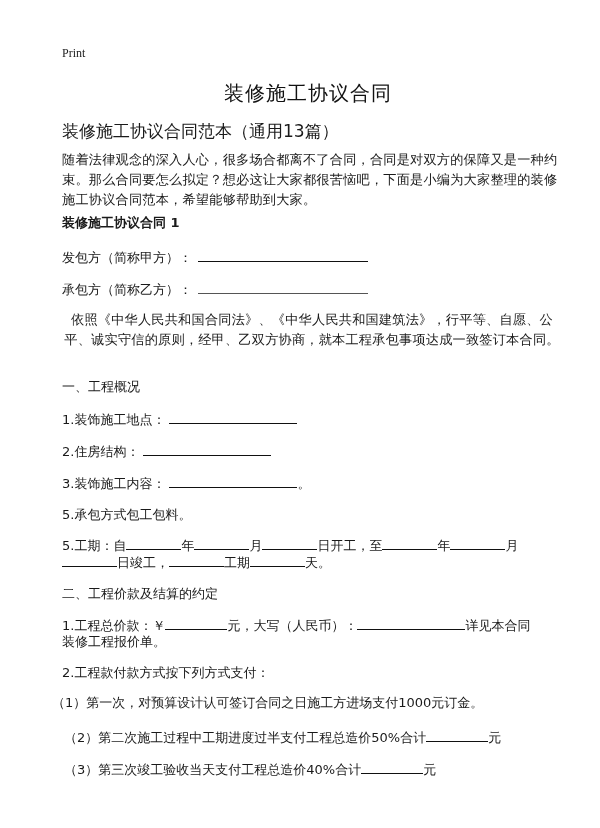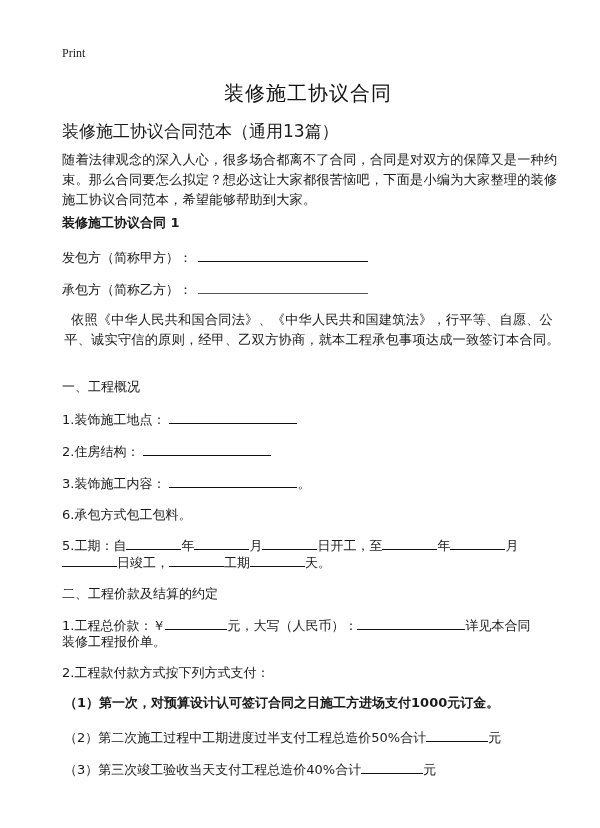--- a/index.html
+++ b/index.html
@@ -54,39 +54,39 @@
 </div>
 
 <div class="abs line" style="top:442px;">
   <span>2.住房结构：</span><span class="blank b-mid"></span>
 </div>
 
 <div class="abs line" style="top:474px;">
   <span>3.装饰施工内容：</span><span class="blank b-mid"></span><span>。</span>
 </div>
 
-<div class="abs line" style="top:506px;">6.承包方式包工包料。</div>
+<div class="abs line" style="top:506px;">5.承包方式包工包料。</div>
 
 <div class="abs line" style="top:536px;text-align:center;">
   <span>5.工期：自</span><span class="blank b-short"></span><span>年</span><span class="blank b-short"></span><span>月</span><span class="blank b-short"></span><span>日开工，至</span><span class="blank b-short"></span><span>年</span><span class="blank b-short"></span><span>月</span>
 </div>
 <div class="abs line" style="top:553px;">
   <span class="blank b-short"></span><span>日竣工，</span><span class="blank b-short"></span><span>工期</span><span class="blank b-short"></span><span>天。</span>
 </div>
 
 <div class="abs line" style="top:585px;">二、工程价款及结算的约定</div>
 
 <div class="abs line" style="top:616px;">
   <span>1.工程总价款：￥</span><span class="blank b-price"></span><span>元，大写（人民币）：</span><span class="blank b-cap"></span><span>详见本合同</span>
 </div>
 <div class="abs line" style="top:633px;">装修工程报价单。</div>
 
 <div class="abs line" style="top:664px;">2.工程款付款方式按下列方式支付：</div>
 
-<div class="abs line" style="top:694px; left:56px;font-weight:bold;">（1）第一次，对预算设计认可签订合同之日施工方进场支付1000元订金。</div>
+<div class="abs line" style="top:694px; left:44px;">（1）第一次，对预算设计认可签订合同之日施工方进场支付1000元订金。</div>
 
 <div class="abs line" style="top:728px; left:56px;">
   <span>（2）第二次施工过程中工期进度过半支付工程总造价50%合计</span><span class="blank b-price"></span><span>元</span>
 </div>
 
 <div class="abs line" style="top:760px; left:56px;">
   <span>（3）第三次竣工验收当天支付工程总造价40%合计</span><span class="blank b-price"></span><span>元</span>
 </div>
 
 </body></html>

